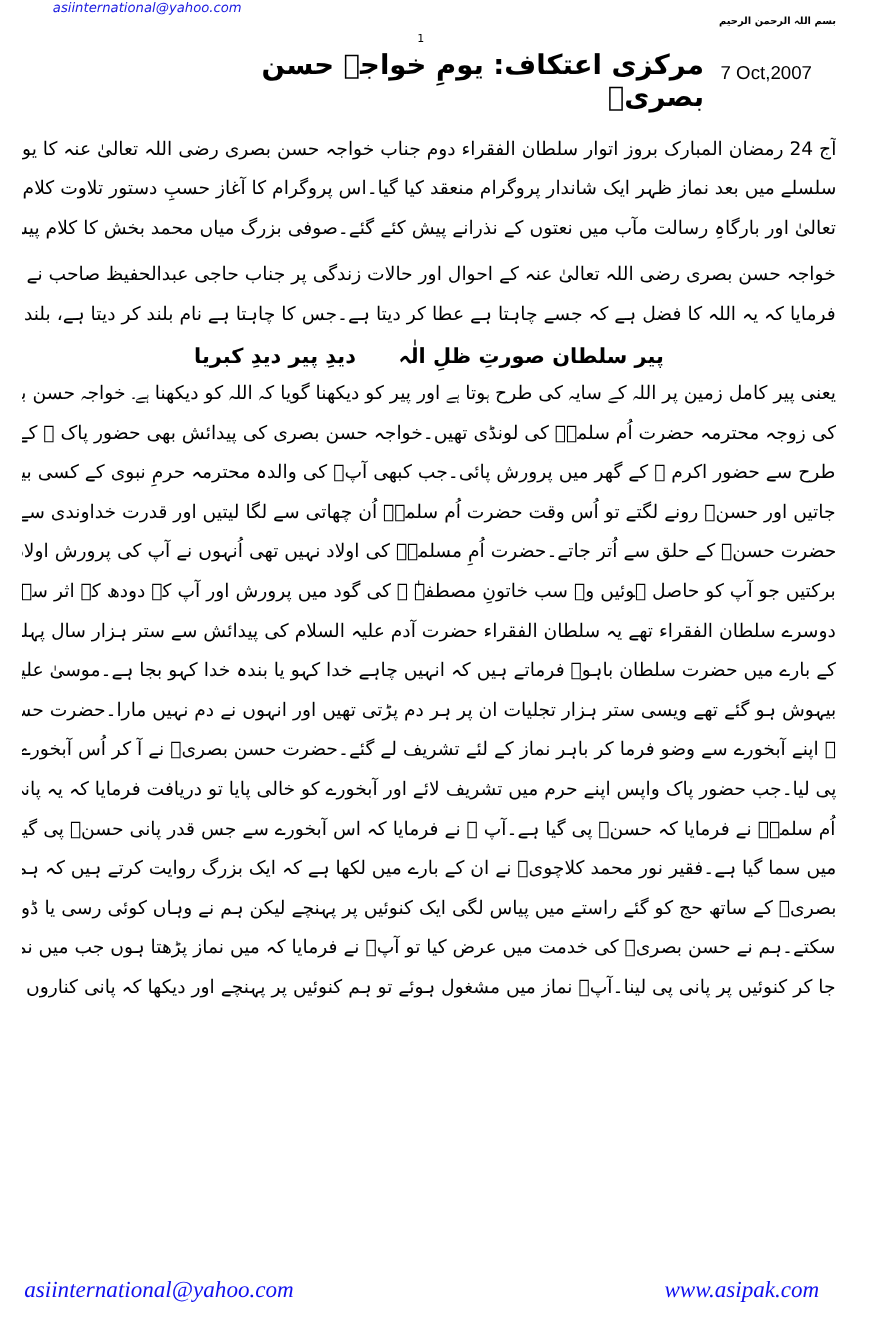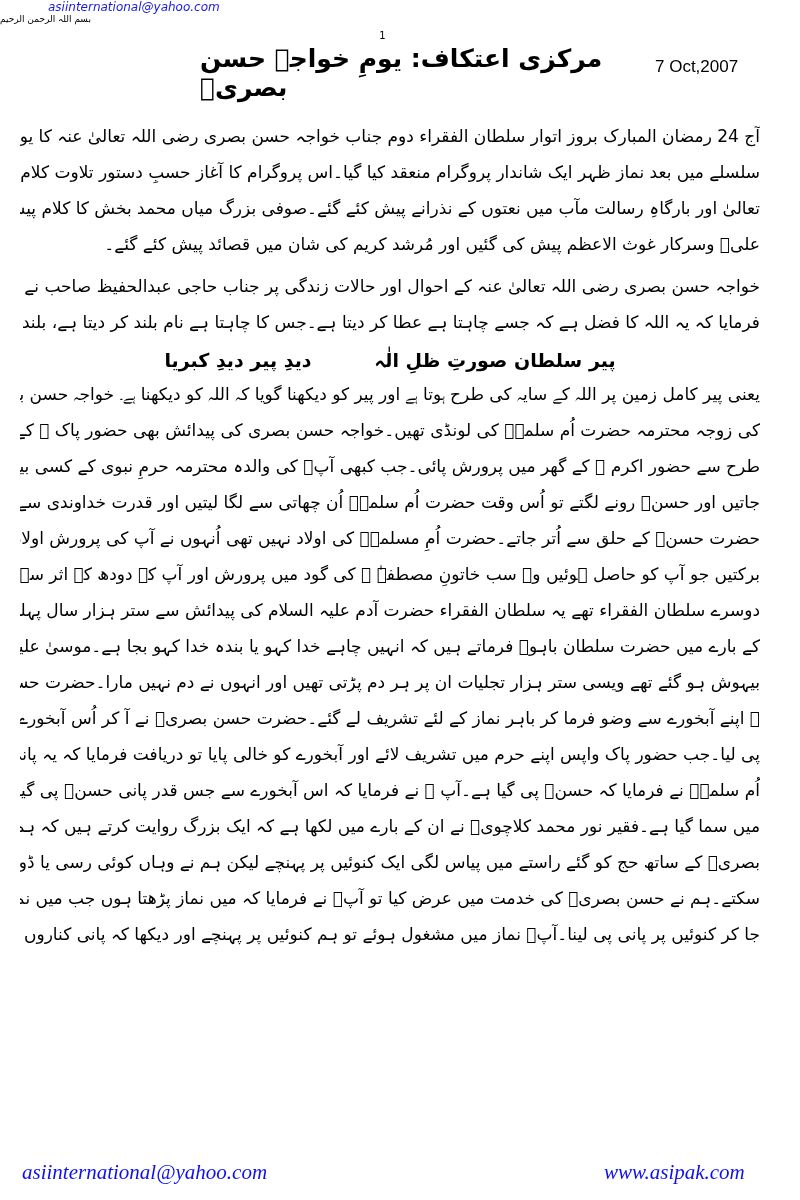--- a/index.html
+++ b/index.html
@@ -1,48 +1,47 @@
 <!DOCTYPE html>
 <html><head>
   <meta charset="utf-8">
   <style>
     html, body { margin: 0; padding: 0; background: #ffffff; }
     body { width: 800px; height: 1200px; position: relative; overflow: hidden; font-family: "DejaVu Sans", sans-serif; color: #000; }
     .top-email { position: absolute; left: 48px; top: 0px; font-family: "DejaVu Sans", sans-serif; font-style: italic; font-size: 12px; color: #1a1adf; }
-    .bismillah { position: absolute; left: 0; width: 760px; top: 14px; text-align: left; font-size: 9px; direction: rtl; }
+    .bismillah { position: absolute; left: 0; width: 760px; top: 14px; text-align: right; font-size: 9px; direction: rtl; font-weight: bold; }
     .page-num { position: absolute; left: 0; width: 765px; top: 30px; text-align: center; font-size: 10px; }
     .date { position: absolute; left: 655px; top: 57px; font-family: "Liberation Sans", sans-serif; font-size: 17px; }
-    .title { position: absolute; left: 200px; width: 440px; top: 44px; text-align: left; direction: rtl; font-family: "DejaVu Sans", sans-serif; font-size: 25px; font-weight: bold; }
+    .title { position: absolute; left: 200px; width: 440px; top: 44px; text-align: right; direction: rtl; font-family: "DejaVu Sans", sans-serif; font-size: 25px; font-weight: bold; }
     .body-text { position: absolute; left: 20px; width: 740px; top: 118px; direction: rtl; text-align: justify; font-family: "DejaVu Sans", sans-serif; font-size: 17px; line-height: 36px; }
     .line { display: block; text-align: justify; text-align-last: justify; white-space: nowrap; overflow: hidden; height: 36px; }
     .line.last { text-align-last: right; }
     .para-gap { height: 6px; }
     .verse { display: block; text-align: center; font-weight: bold; font-size: 19px; height: 36px; line-height: 40px; }
-    .verse span { display: inline-block; margin: 0 28px; }
+    .verse span { display: inline-block; margin: 0 16px; }
     .footer { position: absolute; top: 1160px; left: 0; width: 800px; font-family: "Liberation Serif", serif; font-style: italic; font-size: 21px; color: #1010ee; }
     .footer .email { position: absolute; left: 22px; }
     .footer .site1 { position: absolute; left: 418px; margin-top: 40px; }
     .footer .site2 { position: absolute; left: 604px; font-family: Liberation Serif, serif; }
   </style>
 </head>
 <body>
 
 <div>
   <div class="top-email">asiinternational@yahoo.com</div>
   <div class="bismillah">بسم اللہ الرحمن الرحیم</div>
   <div class="page-num">1</div>
   <div class="date">7  Oct,2007</div>
   <div class="title">مرکزی اعتکاف:  یومِ خواجہ حسن بصریؒ</div>
 
   <div class="body-text">
     <div>
       <span class="line">آج 24 رمضان المبارک بروز اتوار سلطان الفقراء دوم جناب خواجہ حسن بصری رضی اللہ تعالیٰ عنہ کا یوم منایا گیا۔اس</span>
       <span class="line">سلسلے میں بعد نماز ظہر ایک شاندار پروگرام منعقد کیا گیا۔اس پروگرام کا آغاز حسبِ دستور تلاوت کلام پاک سے کیا گیا۔حمد باری</span>
       <span class="line">تعالیٰ اور بارگاہِ رسالت مآب میں نعتوں کے نذرانے پیش کئے گئے۔صوفی بزرگ میاں محمد بخش کا کلام پیش کیا گیا۔مناقب مولا</span>
-      <span class="line last">علیؑ وسرکار غوث الاعظم پیش کی گئیں اور مُرشد کریم کی شان میں قصائد پیش کئے گئے۔</span>
     </div>
     <div class="para-gap"></div>
     <div>
       <span class="line">خواجہ حسن بصری رضی اللہ تعالیٰ عنہ کے احوال اور حالات زندگی پر جناب حاجی عبدالحفیظ صاحب نے روشنی ڈالتے ہوئے</span>
       <span class="line">فرمایا کہ یہ اللہ کا فضل ہے کہ جسے چاہتا ہے عطا کر دیتا ہے۔جس کا چاہتا ہے نام بلند کر دیتا ہے، بلند درجات عطا کر دیتا ہے اور</span>
     </div>
     <div class="verse">
       <span>پیر سلطان صورتِ ظلِ الٰہ</span>
       <span>دیدِ پیر دیدِ کبریا</span>
     </div>

